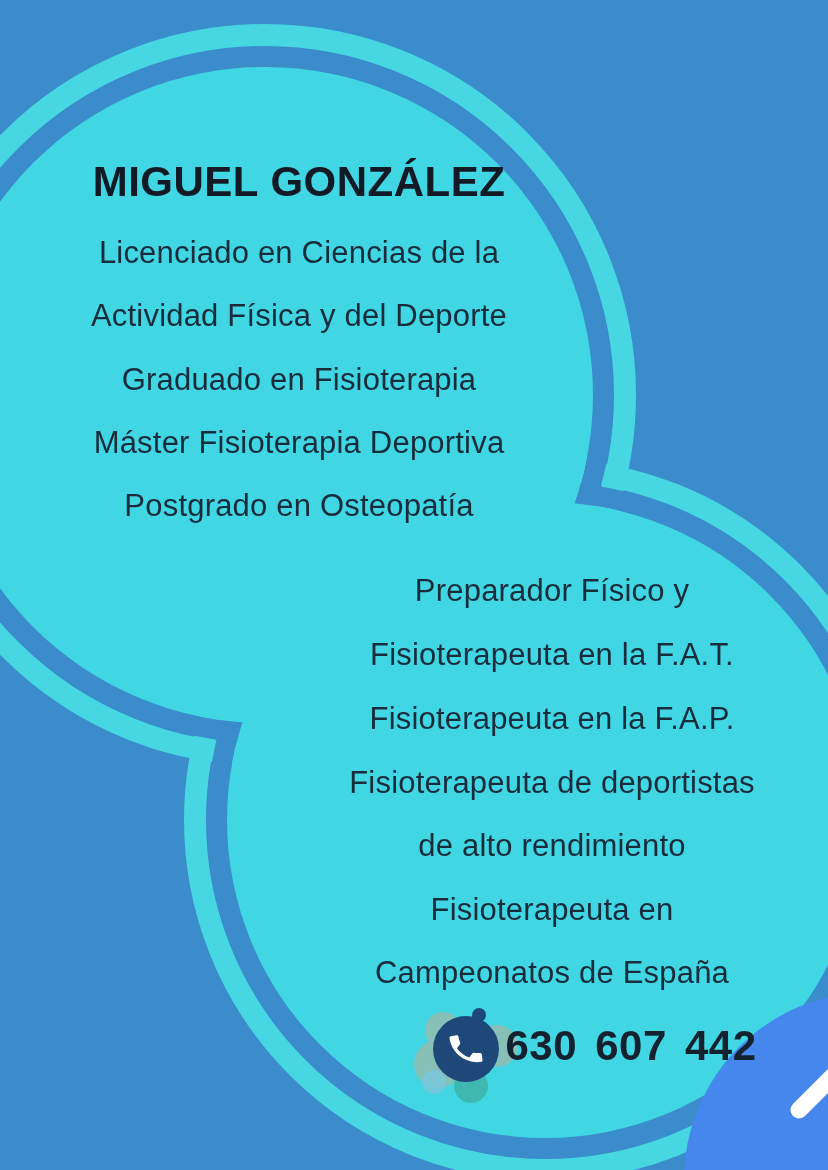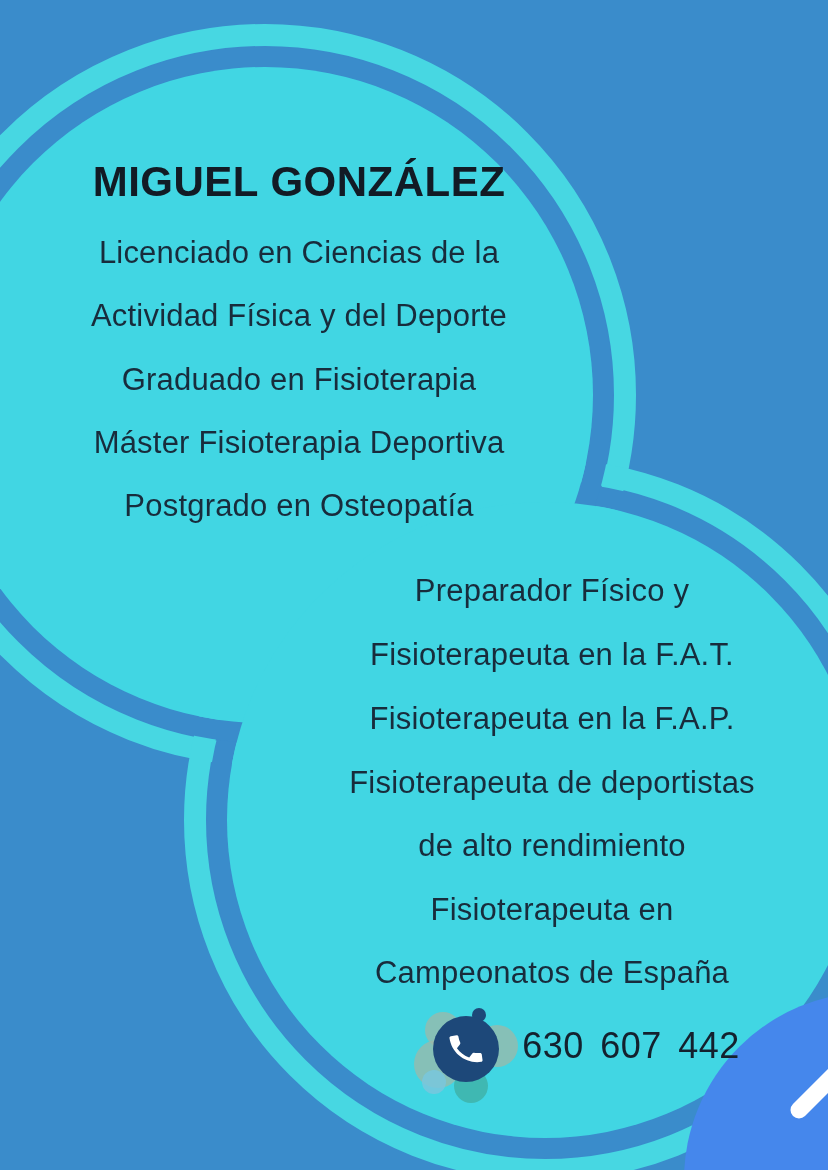--- a/index.html
+++ b/index.html
@@ -24,23 +24,23 @@
     white-space:nowrap;
   }
   .title{
     font-size:42px;
     line-height:48px;
     font-weight:bold;
     color:#121b25;
     letter-spacing:.5px;
   }
   .phone-number{
-    font-size:36px;
+    font-size:42px;
     line-height:48px;
-    font-weight:normal;
+    font-weight:bold;
     color:#14212e;
     word-spacing:6px;
     letter-spacing:.5px;
   }
   .cred{left:-5px;width:608px;}
   .role{left:248px;width:608px;}
 </style>
 </head>
 <body>
 

